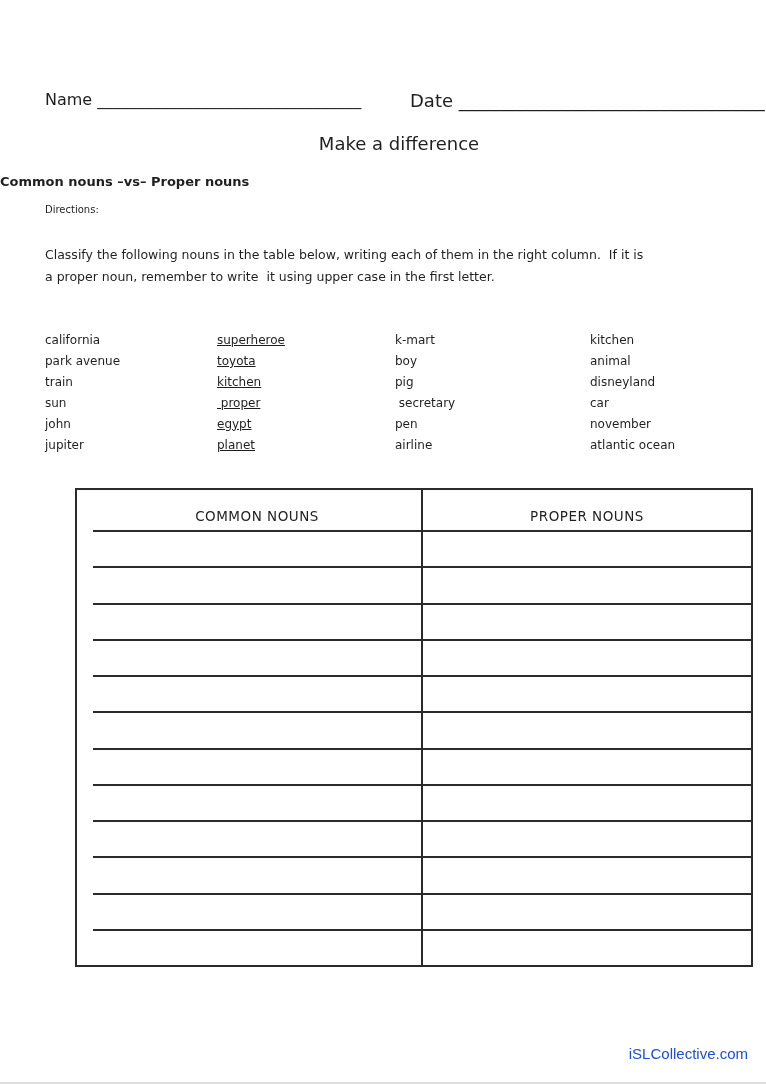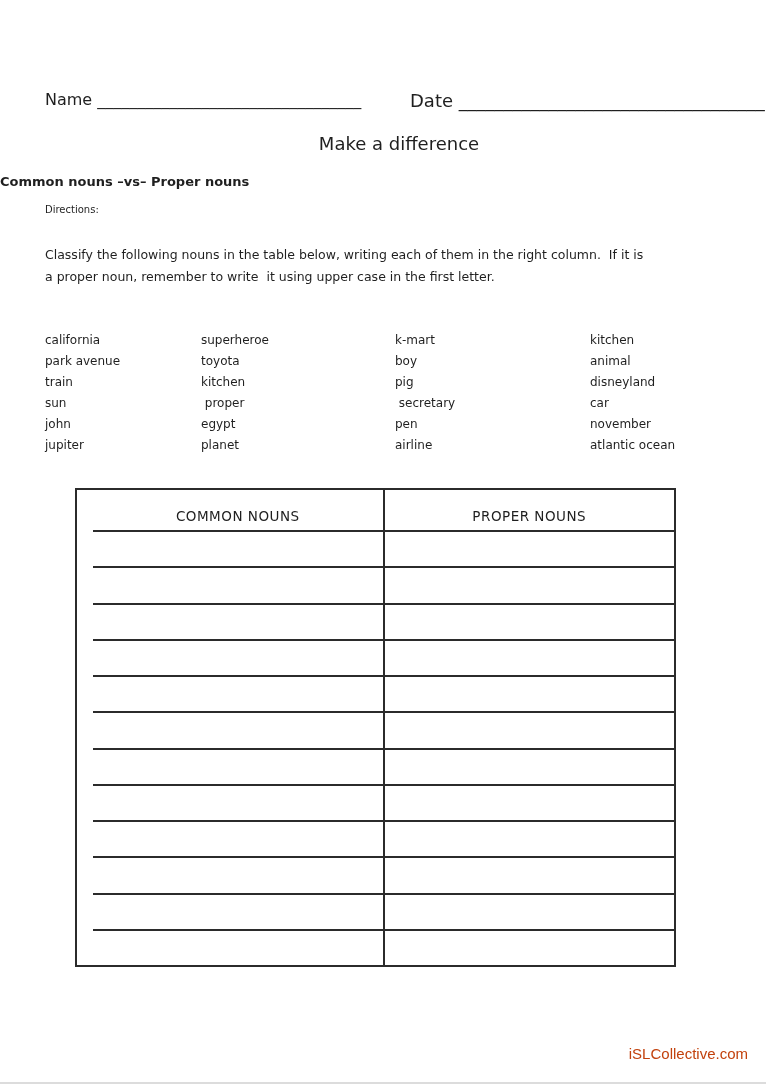--- a/index.html
+++ b/index.html
@@ -32,29 +32,29 @@
   .directions-label { position: absolute; top: 204px; left: 45px; font-size: 10px; }
   .directions-text {
     position: absolute; top: 244px; left: 45px;
     font-size: 12.5px; line-height: 22px; white-space: pre;
   }
 
   
   .word-bank { position: absolute; top: 330px; left: 45px; width: 700px; height: 130px; }
   .wb-col { position: absolute; top: 0; }
   .wb-col:nth-child(1) { left: 0; }
-  .wb-col:nth-child(2) { left: 156px; }
+  .wb-col:nth-child(2) { left: 172px; text-decoration: underline; }
   .wb-col:nth-child(3) { left: 350px; }
   .wb-col:nth-child(4) { left: 545px; }
   .wb-item { font-size: 12px; line-height: 20.9px; white-space: pre; }
 
   
   .noun-table {
     position: absolute; left: 75px; top: 488px;
-    width: 601px; height: 479px;
+    width: 678px; height: 479px;
     border: 2px solid #2b2b2b;
     box-sizing: border-box;
     display: flex; flex-direction: column;
     background: #ffffff;
     padding-left: 16px;
   }
   .t-header { height: 42px; flex: 0 0 auto; display: flex; border-bottom: 2px solid #2b2b2b; box-sizing: border-box; }
   .t-header .tcell {
     display: flex; align-items: flex-end; justify-content: center;
     padding-bottom: 6px; font-size: 13.5px; letter-spacing: 0.5px;
@@ -63,21 +63,21 @@
   .trow { flex: 1 1 0; display: flex; border-bottom: 2px solid #2b2b2b; box-sizing: border-box; }
   .trow:last-child { border-bottom: none; }
   .tcell { flex: 1 1 0; box-sizing: border-box; }
   .cell-left { border-right: 2px solid #2b2b2b; }
 
   
   .footer {
     position: absolute; top: 1045px; left: 0; right: 18px;
     text-align: right;
     font-family: "Liberation Sans", sans-serif;
-    font-size: 15px; color: #c2410c;
+    font-size: 15px; color: #1d4ed8;
   }
 
   
   .page-bottom-edge {
     position: absolute; left: 0; right: 0; bottom: 0; height: 2px;
     background: #dcdcdc;
   }
 </style>
 </head>
 <body>

